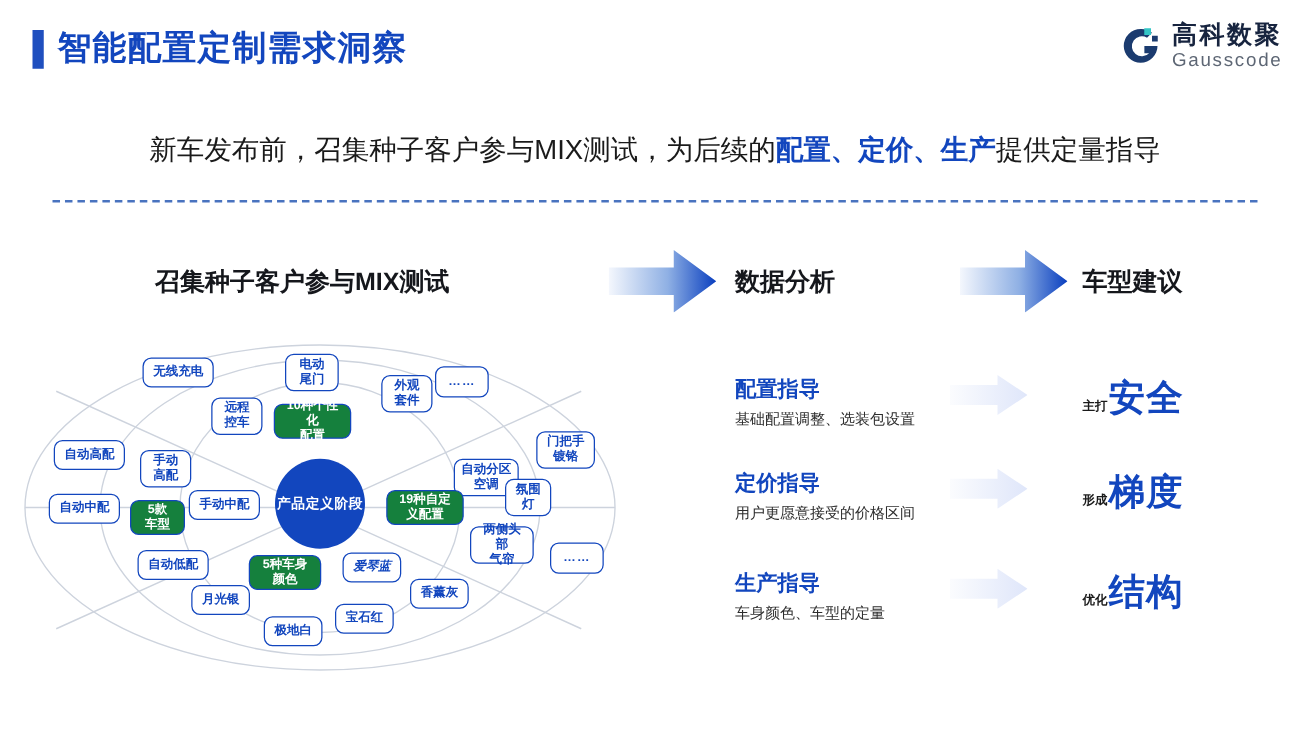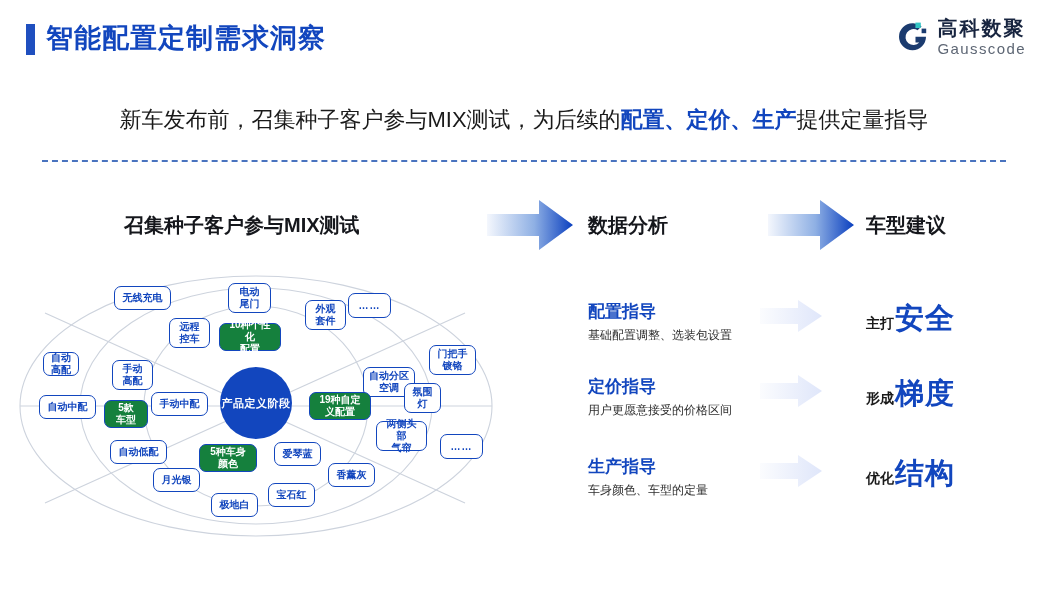--- a/index.html
+++ b/index.html
@@ -174,21 +174,21 @@
     position: absolute;
     width: 62px; height: 32px;
   }
   .result {
     position: absolute;
     white-space: nowrap;
     display: flex;
     align-items: baseline;
   }
   .result .prefix {
-    font-size: 14px;
+    font-size: 10px;
     font-weight: bold;
     color: #1a1a1a;
   }
   .result .word {
     font-size: 29px;
     font-weight: bold;
     color: #1246BE;
     letter-spacing: 1px;
     margin-left: 1px;
   }
@@ -263,34 +263,34 @@
 <div class="chip" style="left:114px; top:286px; width:57px; height:24px;">无线充电</div>
 <div class="chip" style="left:228px; top:283px; width:43px; height:30px;">电动
 尾门</div>
 <div class="chip dots" style="left:348px; top:293px; width:43px; height:25px;">……</div>
 <div class="chip" style="left:169px; top:318px; width:41px; height:30px;">远程
 控车</div>
 <div class="chip" style="left:305px; top:300px; width:41px; height:30px;">外观
 套件</div>
 <div class="chip" style="left:429px; top:345px; width:47px; height:30px;">门把手
 镀铬</div>
-<div class="chip" style="left:43px;  top:352px; width:36px; height:24px;">自动高配</div>
+<div class="chip" style="left:43px;  top:352px; width:57px; height:24px;">自动高配</div>
 <div class="chip" style="left:112px; top:360px; width:41px; height:30px;">手动
 高配</div>
 <div class="chip" style="left:363px; top:367px; width:52px; height:30px;">自动分区
 空调</div>
 <div class="chip" style="left:404px; top:383px; width:37px; height:30px;">氛围
 灯</div>
 <div class="chip" style="left:39px;  top:395px; width:57px; height:24px;">自动中配</div>
 <div class="chip" style="left:151px; top:392px; width:57px; height:24px;">手动中配</div>
 <div class="chip" style="left:376px; top:421px; width:51px; height:30px;">两侧头部
 气帘</div>
 <div class="chip dots" style="left:440px; top:434px; width:43px; height:25px;">……</div>
 <div class="chip" style="left:70px;  top:440px; width:57px; height:24px;margin-left:40px;">自动低配</div>
-<div class="chip" style="left:274px; top:442px; width:47px; height:24px;">爱琴蓝</div>
+<div class="chip" style="left:274px; top:442px; width:47px; height:24px;font-style:italic;">爱琴蓝</div>
 <div class="chip" style="left:153px; top:468px; width:47px; height:24px;">月光银</div>
 <div class="chip" style="left:328px; top:463px; width:47px; height:24px;">香薰灰</div>
 <div class="chip" style="left:211px; top:493px; width:47px; height:24px;">极地白</div>
 <div class="chip" style="left:268px; top:483px; width:47px; height:24px;">宝石红</div>
 
 <div class="chip filled" style="left:219px; top:323px; width:62px; height:28px;">10种个性化
 配置</div>
 <div class="chip filled" style="left:309px; top:392px; width:62px; height:28px;">19种自定
 义配置</div>
 <div class="chip filled" style="left:104px; top:400px; width:44px; height:28px;">5款

